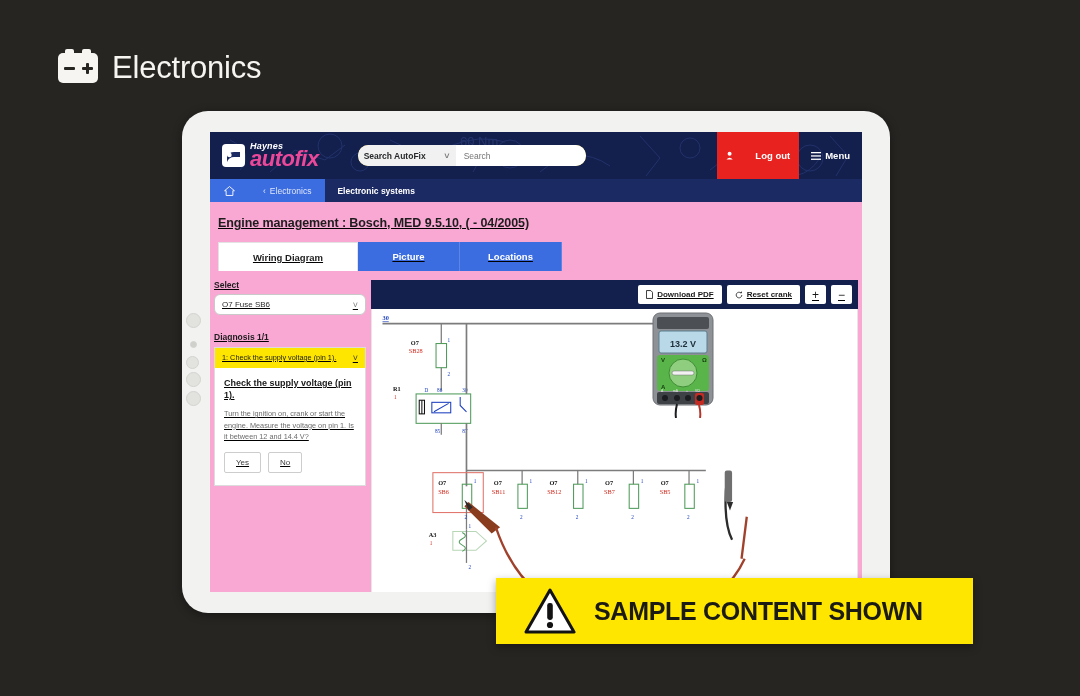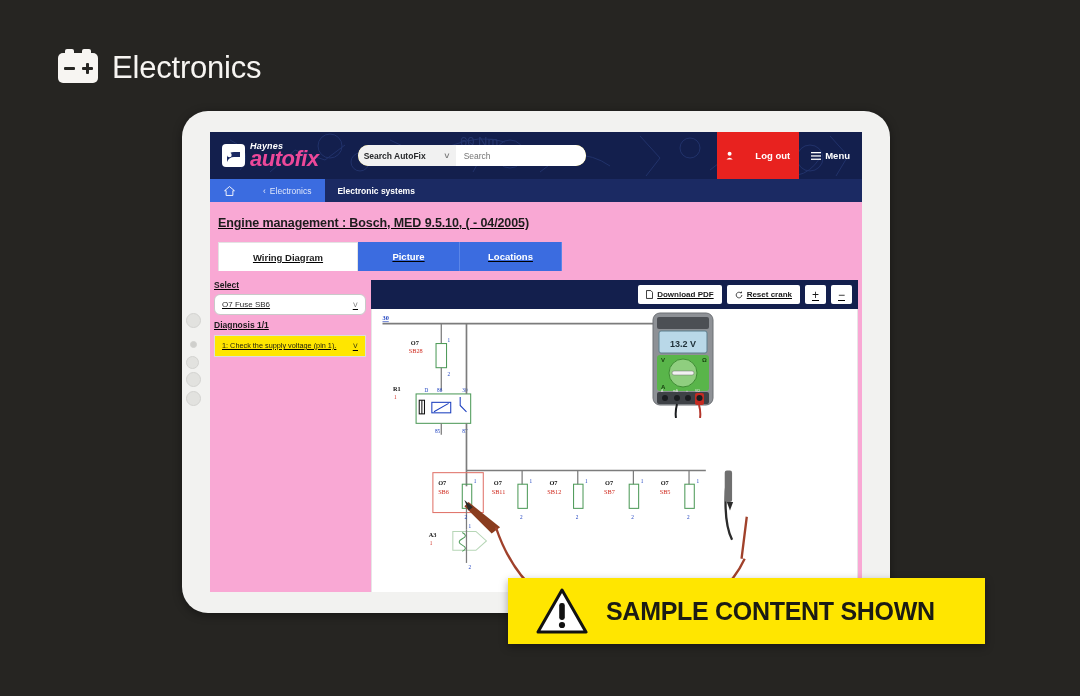--- a/index.html
+++ b/index.html
@@ -137,21 +137,21 @@
   .tab.idle { background: #3b6ce0; color: #fff; width: 102px; border-right: 1px solid #5b86e8; }
 
   .panels { display: flex; gap: 5px; padding: 9px 4px 0 4px; }
   .sidebar { width: 152px; flex: none; }
   .sb-label { font-size: 8.5px; font-weight: bold; color: #1d1d1d; margin-bottom: 4px; }
   .sb-select {
     height: 21px; border: 1px solid #c9c9c9; background: #fff; border-radius: 6px;
     display: flex; align-items: center; justify-content: space-between;
     padding: 0 7px; font-size: 8px; color: #2b2b2b; cursor: pointer;
   }
-  .sb-diag { font-size: 8.5px; font-weight: bold; color:#1d1d1d; margin: 5px 0 5px; }
+  .sb-diag { font-size: 8.5px; font-weight: bold; color:#1d1d1d; margin: 17px 0 5px; }
   .accordion { border: 1px solid #dcdcdc; }
   .acc-head {
     background: #ffe600; padding: 5px 7px; display: flex; align-items: flex-start;
     justify-content: space-between; gap: 5px; cursor: pointer;
   }
   .acc-head-text { font-size: 7.3px; color: #23230e; line-height: 1.35; font-weight:500;}
   .acc-body { padding: 9px 9px 12px; background: #fff; }
   .acc-title { font-size: 9px; font-weight: bold; color: #1a1a1a; line-height: 1.35; margin-bottom: 7px; }
   .acc-text { font-size: 7.3px; color: #6c6c6c; line-height: 1.55; margin-bottom: 10px; }
   .yn-row { display: flex; gap: 7px; }
@@ -174,21 +174,21 @@
     font-family: "Liberation Sans", sans-serif;
   }
   .tbar-sq { width: 21px; padding: 0; justify-content: center; font-size: 12px; font-weight: 400; }
   .canvas {
     flex: 1; background: #fff; border: 1px solid #e6e6e6; border-top: none;
     position: relative; overflow: hidden;
   }
 
   
   .sample-banner {
-    position: absolute; left: 508px; top: 578px; width: 477px; height: 66px;
+    position: absolute; left: 496px; top: 578px; width: 477px; height: 66px;
     background: #ffe600; display: flex; align-items: center; gap: 18px;
     padding-left: 28px; box-shadow: 0 3px 8px rgba(0,0,0,.35);
   }
   .sample-text { font-size: 25px; font-weight: bold; color: #1b1b14; letter-spacing: -.3px; }
 </style>
 </head>
 <body>
 
 <div class="page">
 
@@ -302,20 +302,28 @@
             <span>O7   Fuse   SB6</span>
             <span class="chev">˅</span>
           </div>
 
           <div class="sb-diag">Diagnosis 1/1</div>
 
           <div class="accordion">
             <div class="acc-head">
               <span class="acc-head-text">1: Check the supply voltage (pin 1).</span>
               <span style="font-size:9px;color:#3a3a10;">˅</span>
+            </div>
+            <div class="acc-body">
+              <div class="acc-title">Check the supply voltage (pin 1).</div>
+              <div class="acc-text">Turn the ignition on, crank or start the engine. Measure the voltage on pin 1. Is it between 12 and 14.4 V?</div>
+              <div class="yn-row">
+                <button class="yn-btn">Yes</button>
+                <button class="yn-btn">No</button>
+              </div>
             </div>
           </div>
         </div>
 
         <div class="viewer">
           <div class="viewer-toolbar">
             <button class="tbar-btn">
               <svg width="7" height="9" viewBox="0 0 8 10">
                 <path d="M0.5 0.5 h5 l2 2 v7 h-7 z" fill="none" stroke="#1a1a1a"></path>
               </svg>

